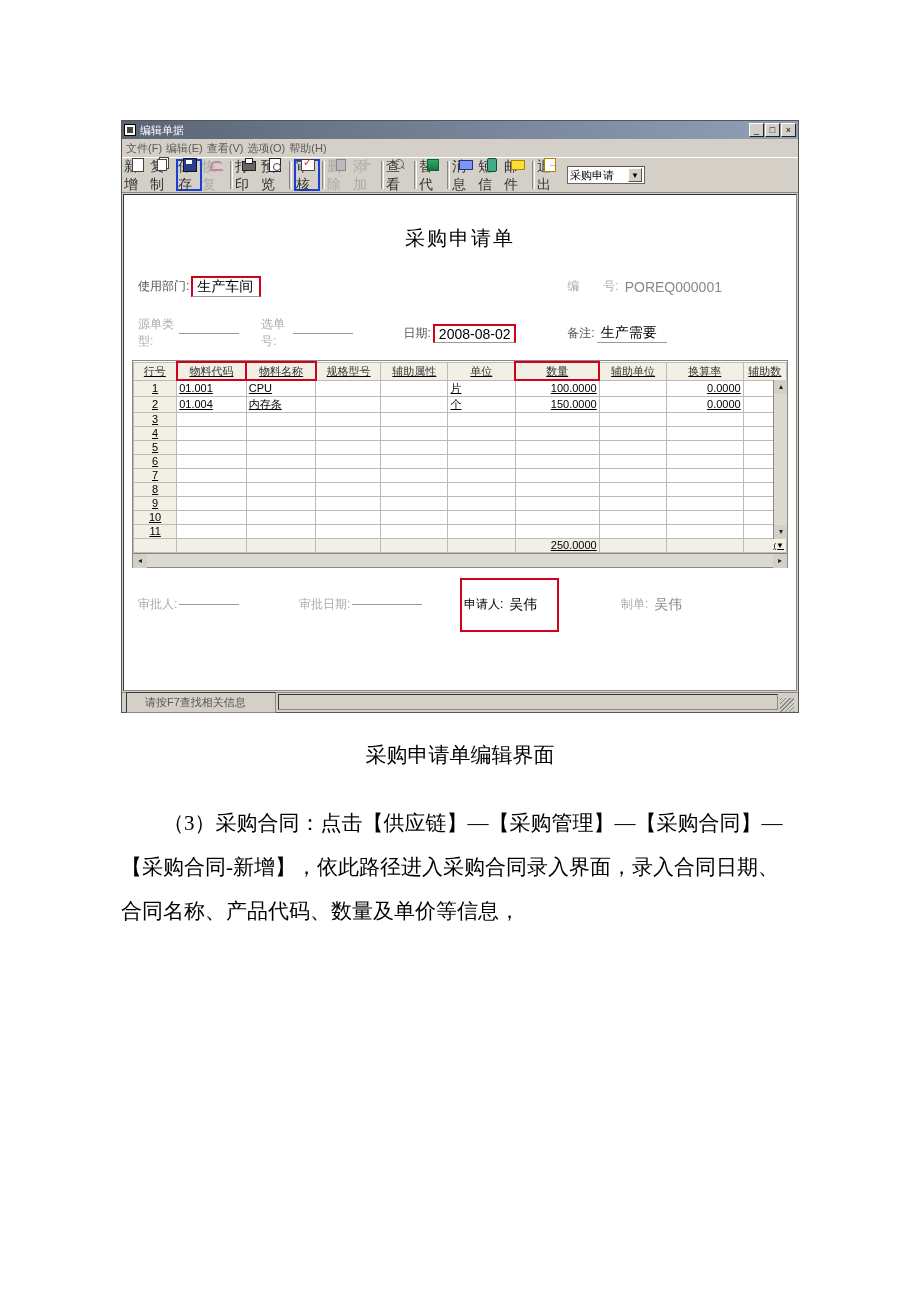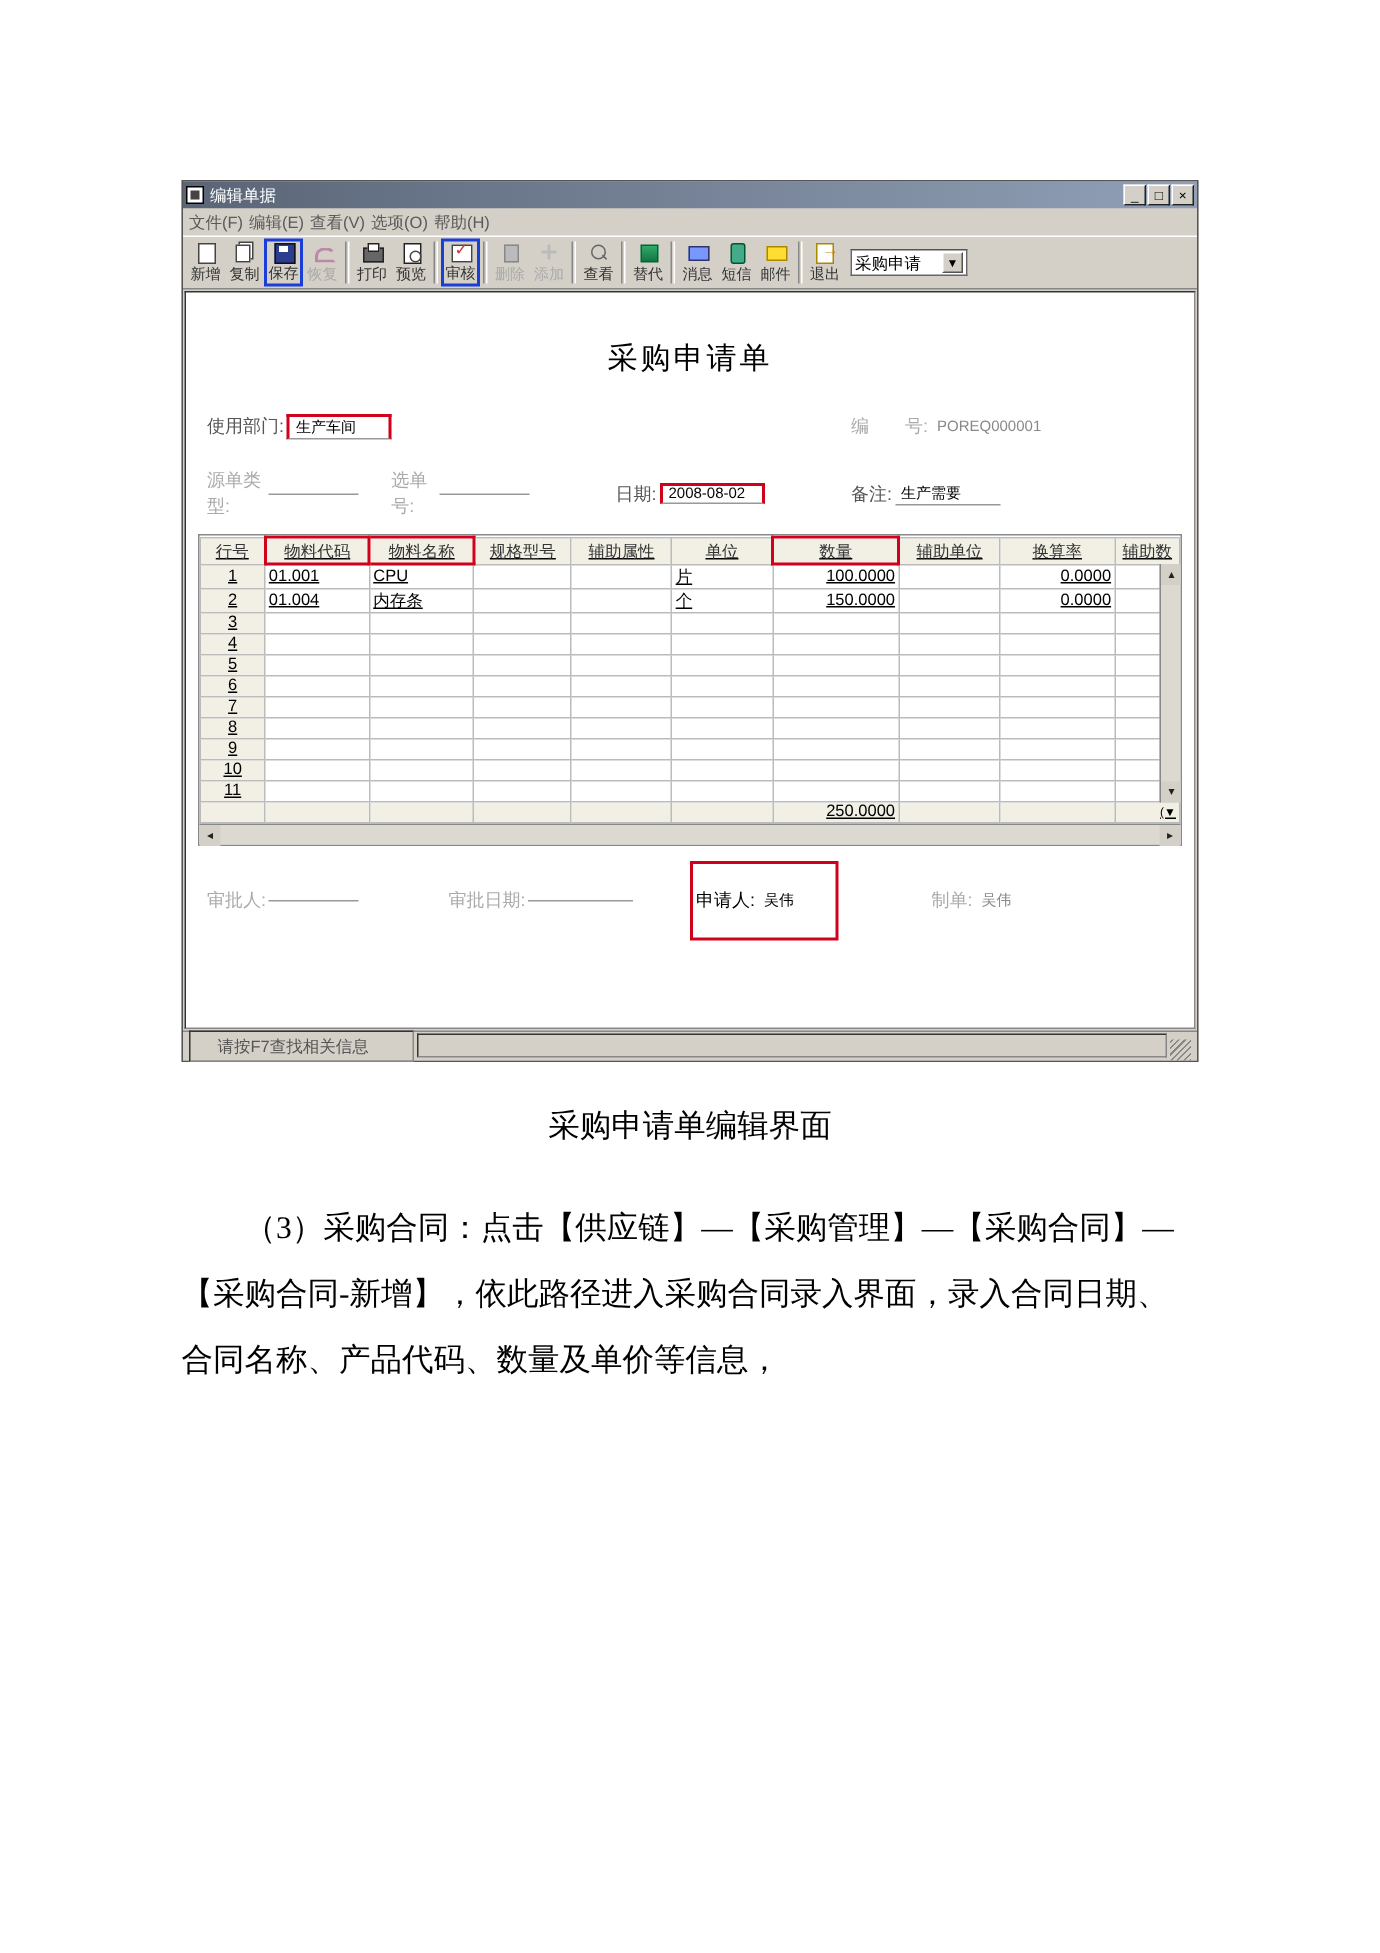--- a/index.html
+++ b/index.html
@@ -7,21 +7,21 @@
   .page { width: 920px; margin: 0 auto; padding-top: 120px; }
   .win { width: 678px; margin: 0 auto; position: relative; background: #d4d0c8; border: 1px solid #555; font-family: "SimSun", "宋体", sans-serif; font-size: 11px; }
   .titlebar { height: 18px; background: linear-gradient(to right, #5a6577, #91a0b7); color: #fff; display: flex; align-items: center; padding: 4px 2px; }
   .titlebar .ticon { width: 12px; height: 12px; background: #fff; border: 1px solid #000; margin-right: 4px; position: relative; }
   .titlebar .ticon::after { content: ""; position: absolute; left: 2px; top: 2px; width: 6px; height: 6px; background: #444; }
   .winbtns { margin-left: auto; display: flex; gap: 1px; }
   .winbtns span { width: 15px; height: 14px; background: #d4d0c8; border: 1px solid #fff; border-right-color: #222; border-bottom-color: #222; display: inline-flex; align-items: center; justify-content: center; font-size: 9px; font-family: Arial, sans-serif; color: #000; }
   .menubar { height: 18px; background: #d4d0c8; color: #5a5a5a; display: flex; align-items: center; gap: 4px; padding: 0 4px; font-size: 11px; }
   .menubar span { cursor: default; }
   .toolbar { height: 36px; background: #d4d0c8; border-top: 1px solid #fff; border-bottom: 1px solid #888; display: flex; align-items: center; padding: 0 2px; gap: 0px; }
-  .tbtn { width: 26px; height: 32px; display: flex; flex-direction: column; align-items: center; justify-content: center; font-size: 10px; color: #333; cursor: default; gap: 1px; }
+  .tbtn { width: 26px; height: 32px; display: flex; flex-direction: column; align-items: center; justify-content: center; font-size: 14px; color: #333; cursor: default; gap: 1px; }
   .tbtn.dim { color: #aaa; }
   .tbtn .ico { width: 16px; height: 14px; position: relative; }
   .tsep { width: 3px; height: 28px; border-left: 1px solid #888; border-right: 1px solid #fff; margin: 0 2px; }
   .hl-blue { border: 2px solid #1a3ed6; }
   .tcombo { margin-left: 4px; height: 18px; width: 78px; background: #fff; border: 1px solid #666; border-top-color: #555; display: flex; align-items: center; font-size: 11px; padding: 0 2px; color: #000; }
   .tcombo .arr { width: 14px; height: 14px; background: #d4d0c8; border: 1px solid #fff; border-right-color: #555; border-bottom-color: #555; margin-left: auto; display: flex; align-items: center; justify-content: center; font-size: 8px; }
 
   .ico-new::before, .ico-copy::before, .ico-print::before, .ico-preview::before, .ico-check::before, .ico-del::before, .ico-add::before, .ico-find::before, .ico-repl::before, .ico-msg::before, .ico-sms::before, .ico-mail::before, .ico-exit::before, .ico-save::before, .ico-undo::before { content: ""; position: absolute; inset: 0; }
   .ico-new::before { border: 1px solid #444; background: #fff; width: 10px; height: 12px; left: 3px; top: 1px; }
   .ico-copy::before { border: 1px solid #444; background: #fff; width: 8px; height: 10px; left: 2px; top: 2px; box-shadow: 2px -2px 0 -1px #fff, 2px -2px 0 0 #444; }
@@ -45,21 +45,21 @@
   .ico-mail::before { width: 12px; height: 8px; left: 2px; top: 3px; background: #fd3; border: 1px solid #a80; }
   .ico-exit::before { width: 10px; height: 12px; left: 2px; top: 1px; background: #fff; border: 1px solid #a80; }
   .ico-exit::after { content: "→"; position: absolute; left: 6px; top: 0px; color: #c70; font-size: 11px; font-family: Arial; }
 
   .form-area { background: #fff; padding: 30px 8px 8px; border: 1px inset #888; margin: 1px; }
   .form-title { text-align: center; font-size: 20px; font-weight: normal; font-family: "SimSun"; letter-spacing: 2px; margin-bottom: 24px; }
   .form-top { display: grid; grid-template-columns: 1fr 1fr 1fr; row-gap: 19px; font-size: 12px; color: #333; padding: 0 6px 10px; align-items: center; }
   .form-field { display: flex; align-items: center; gap: 2px; }
   .form-field .lbl { color: #555; }
   .form-field .lbl.grey { color: #aaa; }
-  .form-field .val { border-bottom: 1px solid #999; min-width: 70px; padding: 0 4px; color: #000; font-size: 10px; }
+  .form-field .val { border-bottom: 1px solid #999; min-width: 70px; padding: 0 4px; color: #000; font-size: 14px; }
   .form-field .val.grey { color: #888; }
   .hl-red { border: 2px solid #d0021b; padding: 16px 2px; }
   .val-input { background: #fff; min-height: 14px; display: inline-block; }
 
   .grid { border: 1px solid #888; font-size: 11px; position: relative; }
   .grid table { border-collapse: collapse; width: 100%; table-layout: fixed; text-decoration: underline; }
   .grid th, .grid td { border: 1px solid #bbb; height: 14px; padding: 0 2px; white-space: nowrap; overflow: hidden; }
   .grid th { background: #f2efe4; font-weight: normal; text-align: center; color: #333; height: 18px; }
   .grid td.rownum { background: #f2efe4; text-align: center; width: 34px; }
   .grid td.num { text-align: right; }

